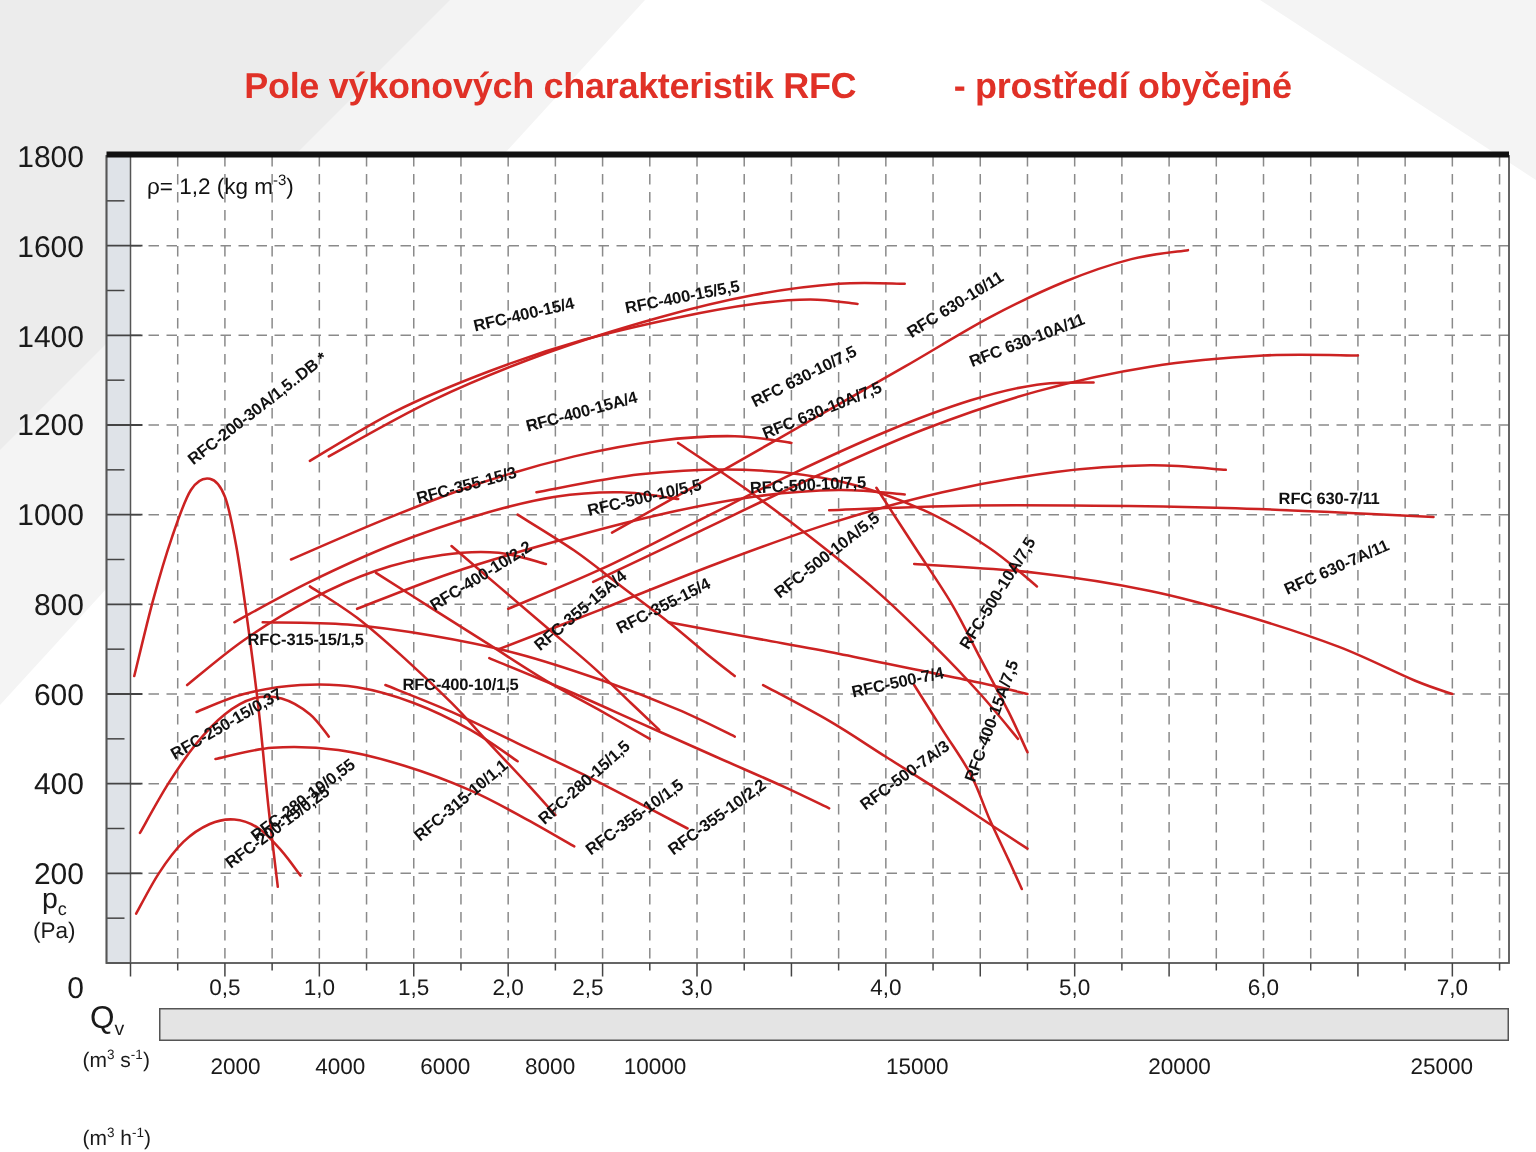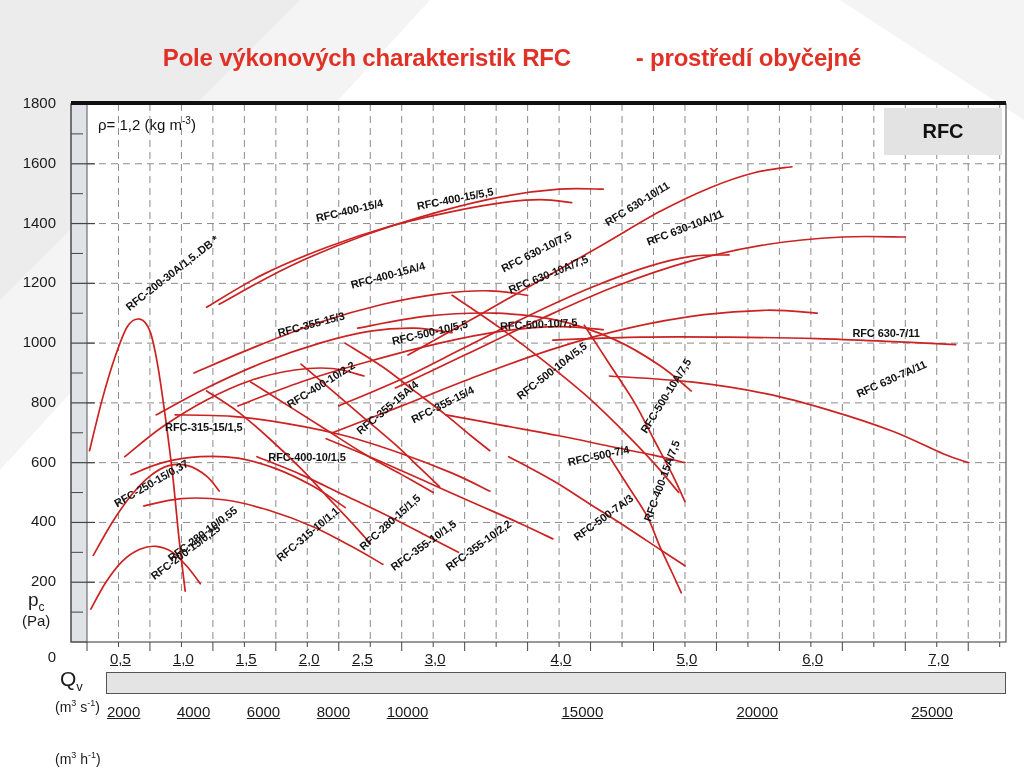--- a/index.html
+++ b/index.html
@@ -18,27 +18,26 @@
     text-align:center;
   }
   #title-bar .t{
     display:inline-block;
     font-size:24px;font-weight:bold;color:#e03127;
     letter-spacing:-0.2px;white-space:pre;
   }
   
   #chart-area{position:absolute;left:0;top:0;width:1024px;height:768px;}
   .axis-label{
-    position:absolute;font-size:15px;color:#1a1a1a;text-align:right;
+    position:absolute;font-size:20px;color:#1a1a1a;text-align:right;
     white-space:nowrap;
   }
   .xlabel{
-    position:absolute;font-size:15px;color:#1a1a1a;
+    position:absolute;font-size:15px;color:#1a1a1a;text-align:center;
     white-space:nowrap;
-    text-decoration:underline;
   }
   .unit{position:absolute;font-size:14px;white-space:nowrap;color:#1a1a1a;margin-top:48px;}
   .unit sup{font-size:9px;vertical-align:super;}
   #pc-label{position:absolute;font-size:19px;white-space:nowrap;}
   #pc-label sub{font-size:12px;}
   #pc-unit{position:absolute;font-size:15px;}
   #qv-label{position:absolute;font-size:21px;}
   #qv-label sub{font-size:13px;}
   #rho{
     position:absolute;font-size:15px;color:#111;white-space:nowrap;
@@ -266,23 +265,20 @@
         <line x1="961.2389649923897" y1="673" x2="961.2389649923897" y2="683" stroke="#444" stroke-width="0.9"></line>
         <line x1="978.7237442922375" y1="673" x2="978.7237442922375" y2="683" stroke="#444" stroke-width="0.9"></line>
         <line x1="996.2085235920853" y1="673" x2="996.2085235920853" y2="694" stroke="#444" stroke-width="1.1"></line>
       </g>
   </svg>
 
   <div id="rho" style="left:98px;top:115px;">
     <span>ρ= 1,2 (kg m</span><sup>-3</sup><span>)</span>
   </div>
 
-  <div id="rfc-badge" style="left:884px;top:108px;width:118px;height:47px;">
-    <span>RFC</span>
-  </div>
 
   <div id="qv-strip" style="left:106px;top:672px;width:900px;height:22px;"></div>
 
   <div id="pc-label" style="left:28px;top:589px;">
     <span>p</span><sub>c</sub>
   </div>
   <div id="pc-unit" style="left:22px;top:612px;">
     <span>(Pa)</span>
   </div>
   <div class="axis-label" style="left:0px;top:648px;width:56px;">0</div>

